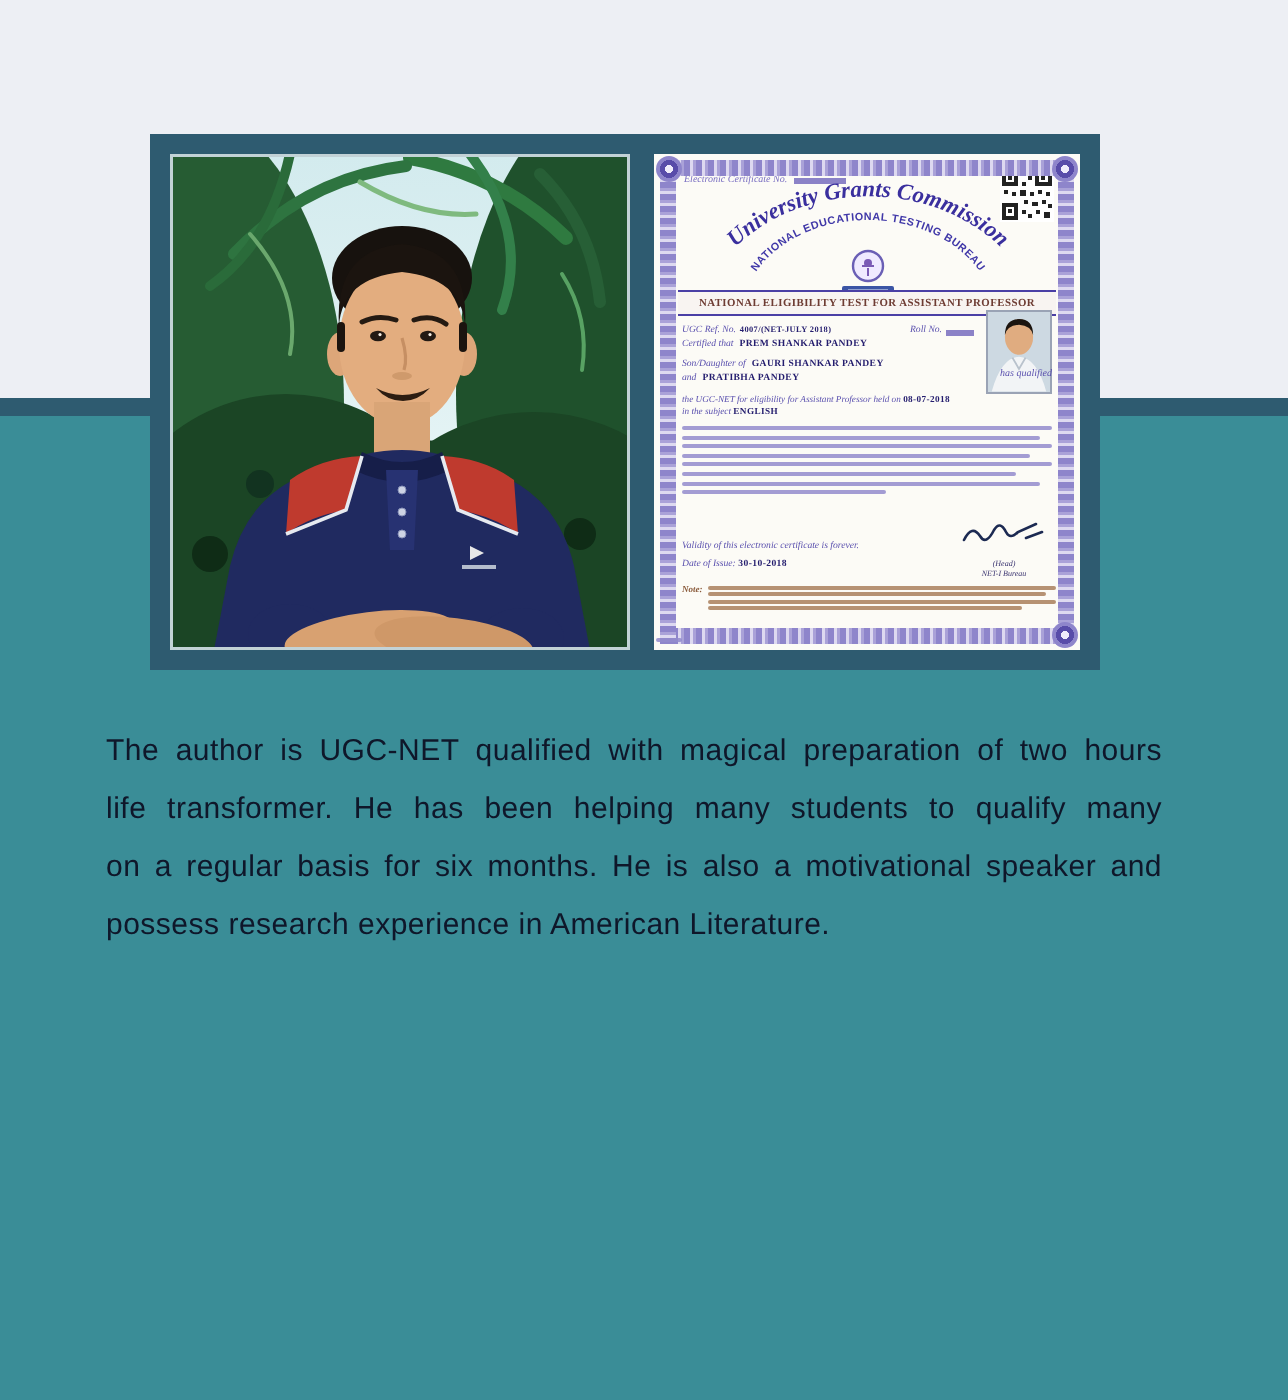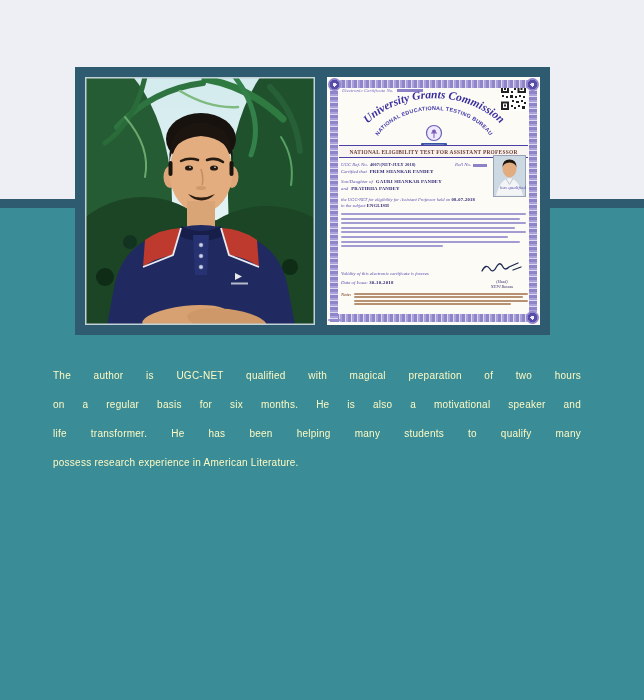--- a/index.html
+++ b/index.html
@@ -68,21 +68,21 @@
   .sig-block{ position:absolute; right:14px; top:184px; width:48px; text-align:center; color:#3a3470; }
   .sig-block .cap { font-size:4px; line-height:5px; font-style:italic; }
   .note { position:absolute; left:14px; right:12px; top:215px; display:flex; gap:3px; }
   .note-label { font-size:4.5px; font-weight:bold; color:#8a5a3a; font-style:italic; }
   .note-lines { flex:1; padding-top:1px; }
   .note-lines .bl { background:#a97f5c; height:1.6px; margin-bottom:1.9px; }
 
   
   .bio {
     position:absolute; left:53px; top:361px; width:528px; z-index:4;
-    color:#fef9c3; font-size:10px; line-height:29px; letter-spacing:.25px;
+    color:#0f172a; font-size:15px; line-height:29px; letter-spacing:.25px;
   }
   .bio .line { text-align:justify; text-align-last:justify; }
   .bio .line.last { text-align:left; text-align-last:left; }
 </style>
 </head>
 <body>
 
 <div class="top-light"></div>
 <div class="divider-band"></div>
 <div class="teal-body"></div>
@@ -299,16 +299,16 @@
         <div class="bl w97"></div>
         <div class="bl"></div>
         <div class="bl w90"></div>
       </div>
     </div>
   </div>
 </div>
 
 <div class="bio">
   <div class="line">The author is UGC-NET qualified with magical preparation of two hours</div>
+  <div class="line">life transformer. He has been helping many students to qualify many</div>
   <div class="line">on a regular basis for six months. He is also a motivational speaker and</div>
-  <div class="line">life transformer. He has been helping many students to qualify many</div>
   <div class="line last">possess research experience in American Literature.</div>
 </div>
 
 </body></html>

